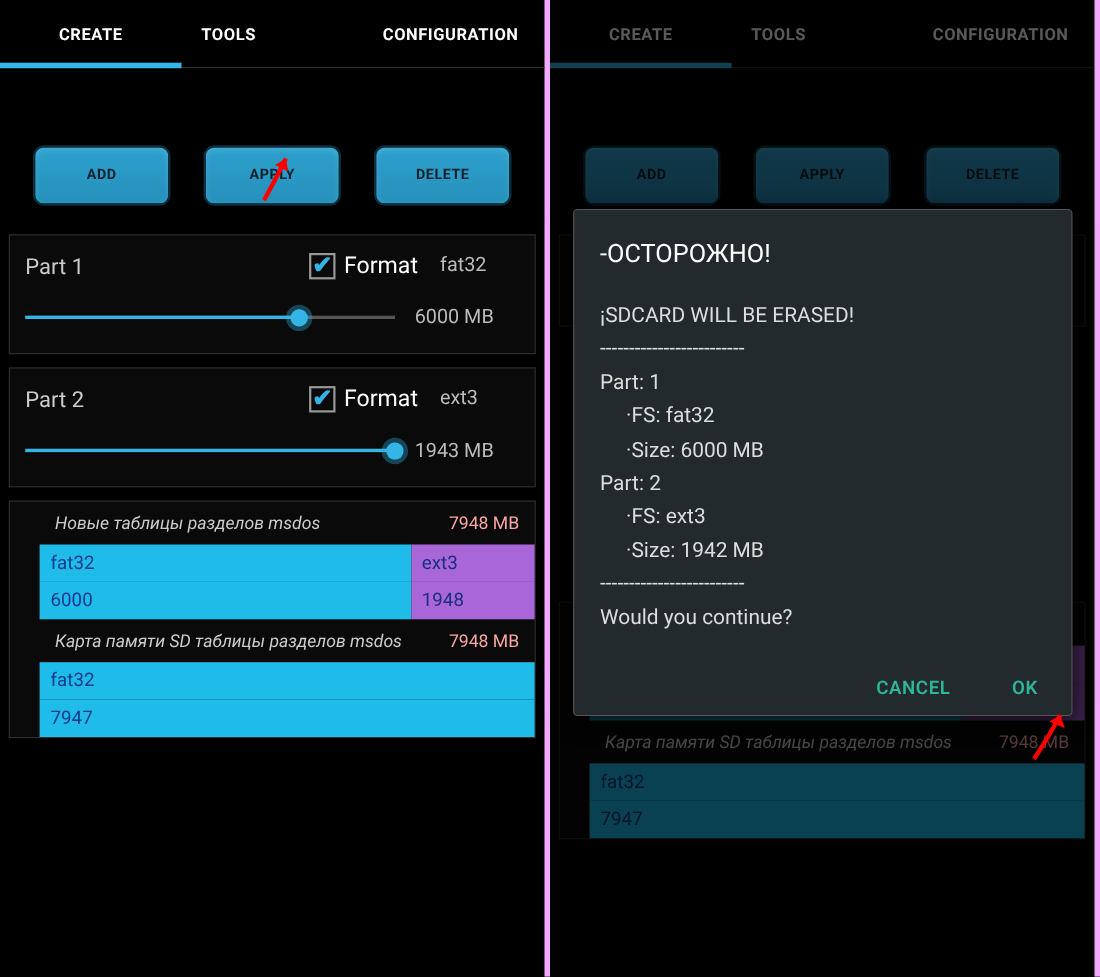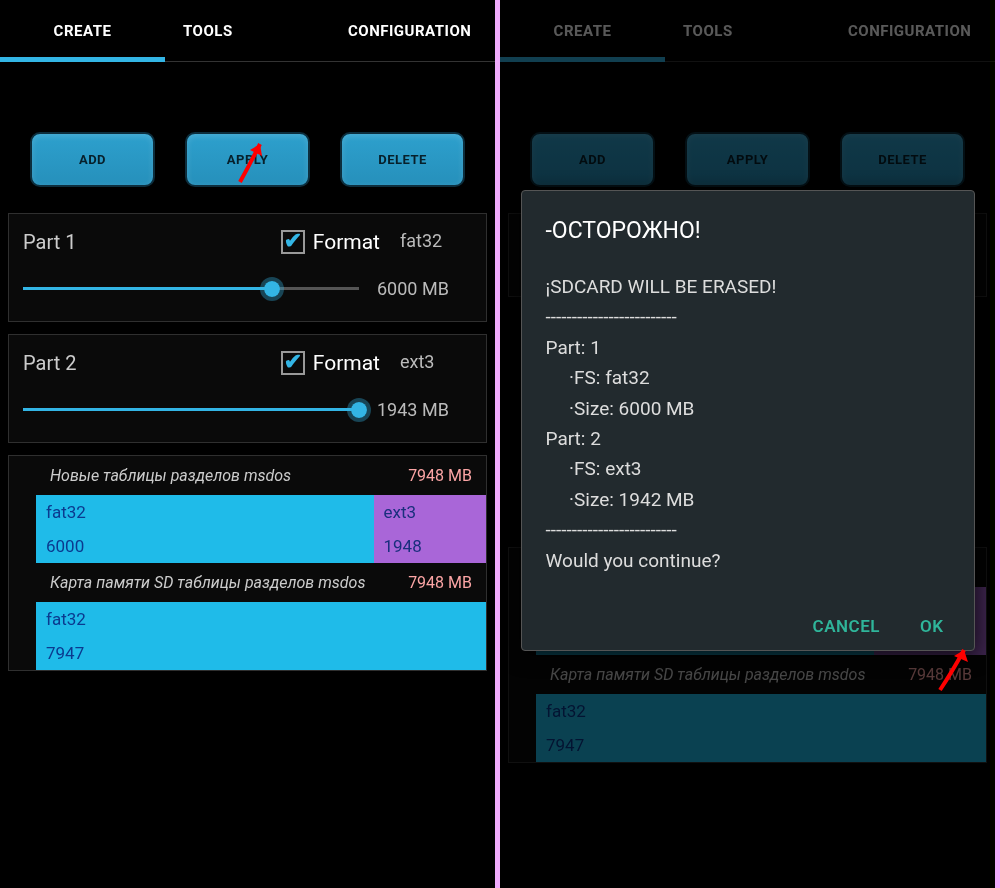--- a/index.html
+++ b/index.html
@@ -212,21 +212,21 @@
   .dialog .body{
     font-size:19px;
     line-height: 1.6;
     color:#ddd;
     white-space: pre;
     margin-bottom: 40px;
   }
   .dialog .actions{
     display:flex;
     justify-content:flex-end;
-    gap:40px;
+    gap:56px;
     padding-right: 6px;
   }
   .dialog .dlg-btn{
     color:#2fb59a;
     font-size:17px;
     font-weight:600;
     letter-spacing:0.5px;
     cursor:pointer;
   }
 </style>

